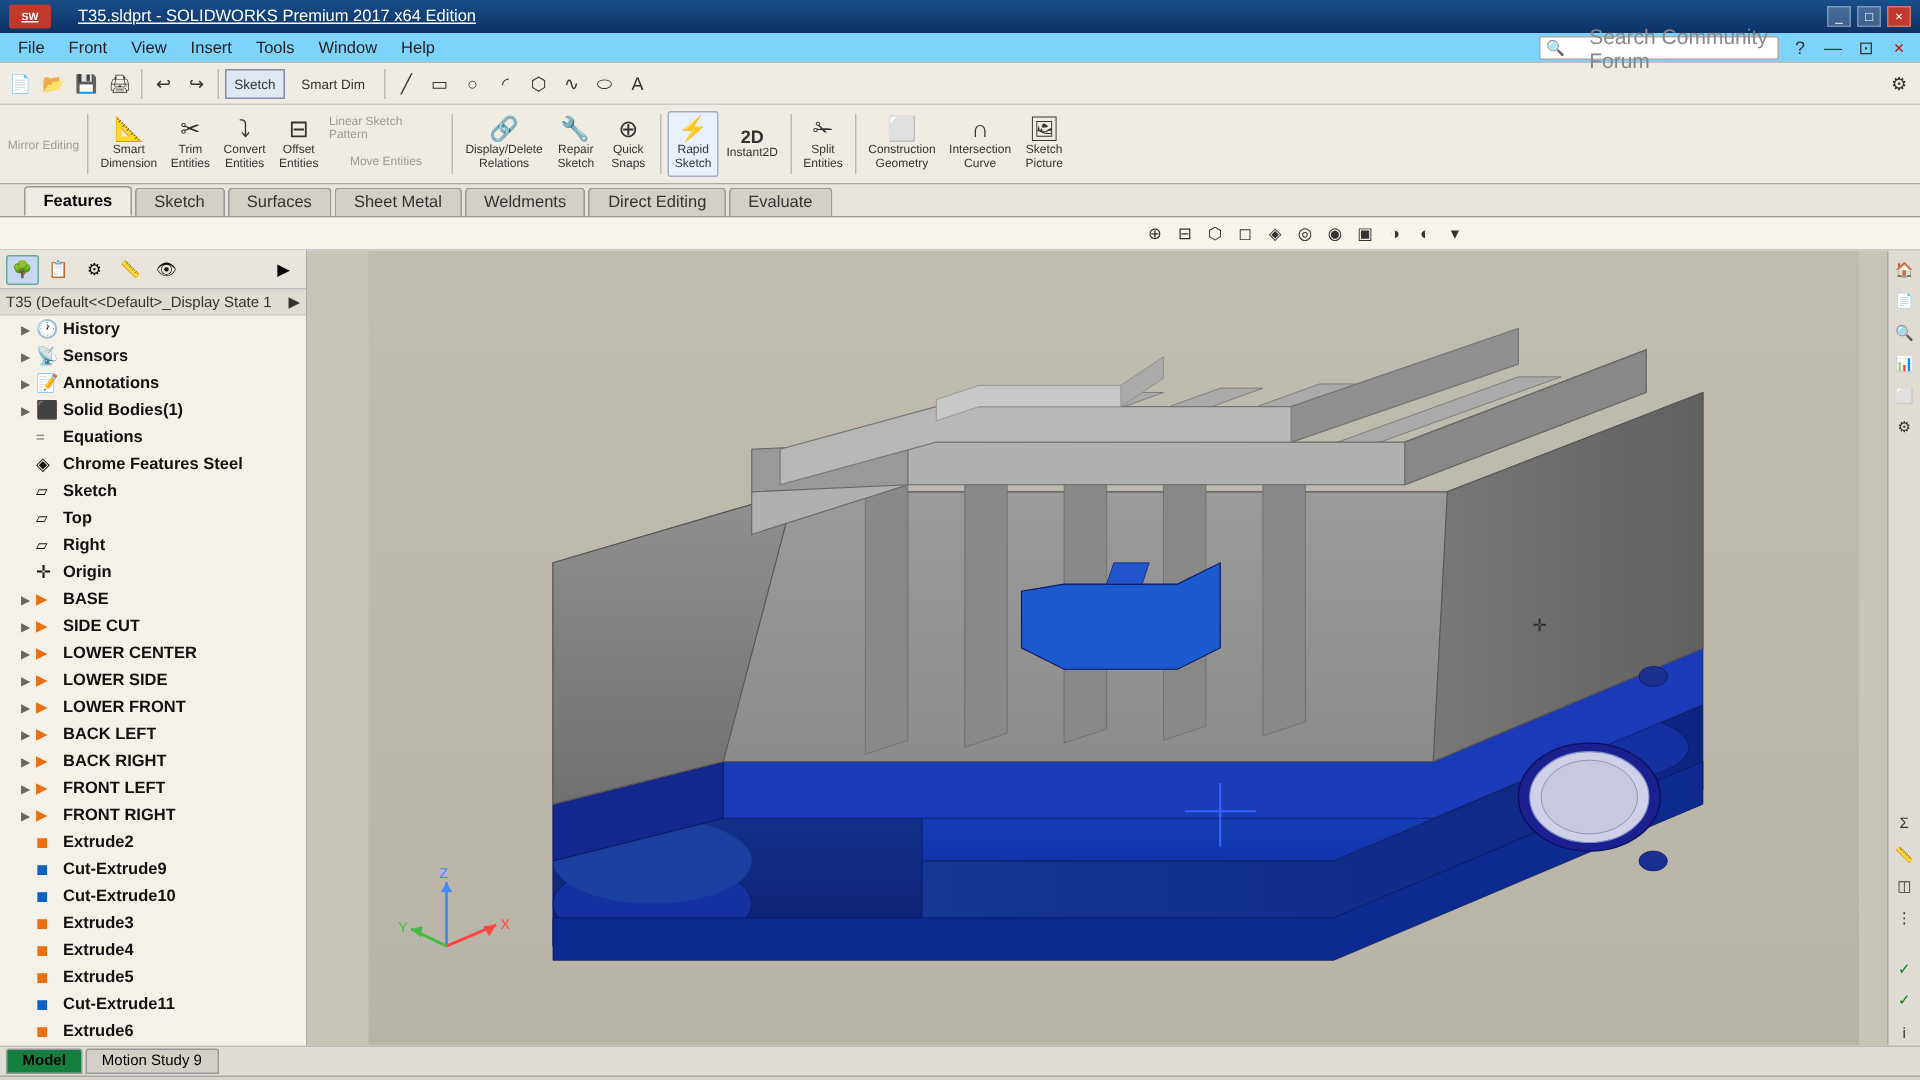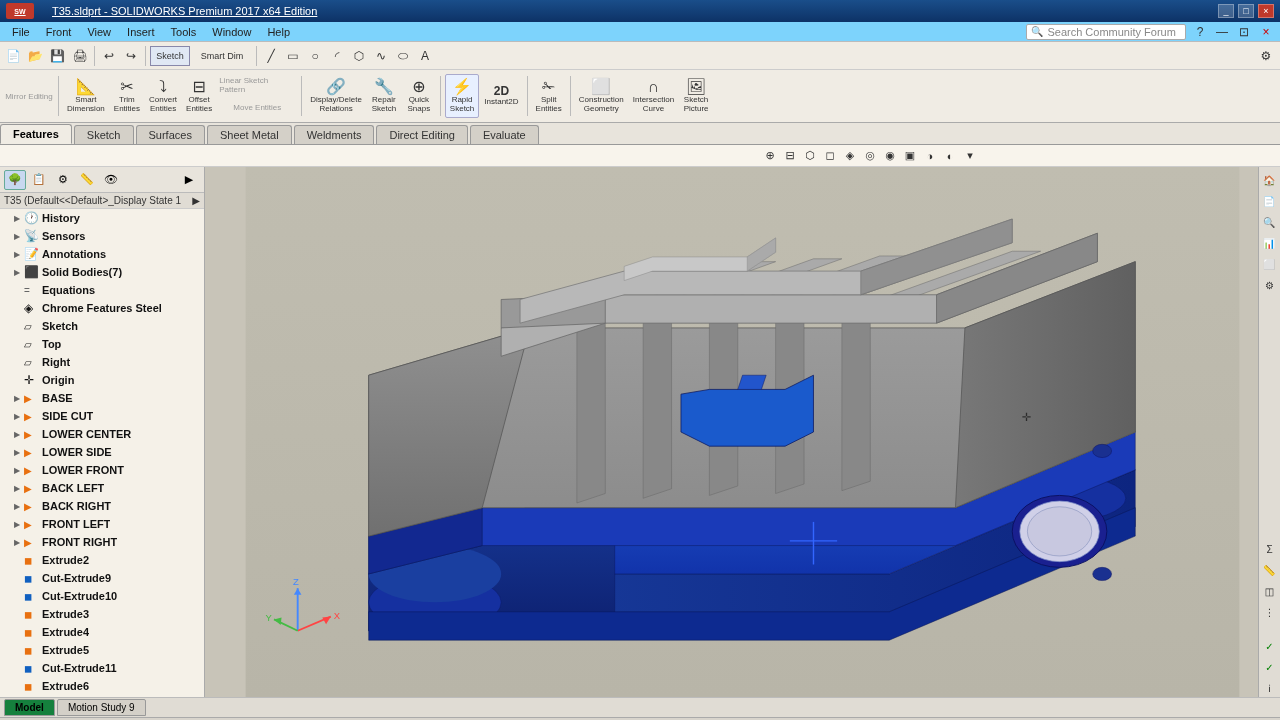--- a/index.html
+++ b/index.html
@@ -55,21 +55,21 @@
     .tool-btn .icon { font-size: 16px; line-height: 1; }
     .tool-btn .label { font-size: 8px; margin-top: 1px; line-height: 1.1; }
     .small-tb-btn { width: 20px; height: 20px; display: flex; align-items: center; justify-content: center; cursor: pointer; font-size: 12px; color: #333; }
 
     
     #tabbar {
       height: 22px;
       background: #e8e4dc;
       display: flex; align-items: flex-end;
       border-bottom: 1px solid #999;
-      padding-left: 0;
+      padding-left: 16px;
     }
     .tab {
       padding: 3px 12px; font-size: 11px; cursor: pointer;
       border: 1px solid #999; border-bottom: none;
       background: #d4d0c8; color: #333; margin-right: 2px;
       border-radius: 3px 3px 0 0;
     }
     .tab.active { background: #f0ece4; color: #000; font-weight: bold; border-bottom: 1px solid #f0ece4; }
 
     
@@ -183,21 +183,21 @@
 <div id="menubar">
   <div class="menu-item">File</div>
   <div class="menu-item">Front</div>
   <div class="menu-item">View</div>
   <div class="menu-item">Insert</div>
   <div class="menu-item">Tools</div>
   <div class="menu-item">Window</div>
   <div class="menu-item">Help</div>
   <div style="flex:1"></div>
   <div style="display:flex;align-items:center;border:1px solid #aaa;border-radius:2px;height:16px;padding:0 4px;background:white;font-size:10px;color:#888;width:160px;">
-    🔍 <span style="margin-left:4px;font-size:11px;text-align:center;">Search Community Forum</span>
+    🔍 <span style="margin-left:16px;font-size:14px;">Search Community Forum</span>
   </div>
   <div style="display:flex;align-items:center;gap:2px;margin-left:4px;">
     <div class="small-tb-btn">?</div>
     <div class="small-tb-btn">—</div>
     <div class="small-tb-btn">⊡</div>
     <div class="small-tb-btn" style="color:#c00;">×</div>
   </div>
 </div>
 
 <div id="toolbar-area">
@@ -346,21 +346,21 @@
         <span class="text">Sensors</span>
       </div>
       <div class="tree-item tree-indent-1">
         <span class="arrow">▶</span>
         <span class="icon">📝</span>
         <span class="text">Annotations</span>
       </div>
       <div class="tree-item tree-indent-1">
         <span class="arrow">▶</span>
         <span class="icon">⬛</span>
-        <span class="text">Solid Bodies(7)</span>
+        <span class="text">Solid Bodies(1)</span>
       </div>
       <div class="tree-item tree-indent-1">
         <span class="arrow"> </span>
         <span class="icon" style="color:#666;font-size:10px;">=</span>
         <span class="text">Equations</span>
       </div>
       <div class="tree-item tree-indent-1">
         <span class="arrow"> </span>
         <span class="icon">◈</span>
         <span class="text">Chrome Features Steel</span>

